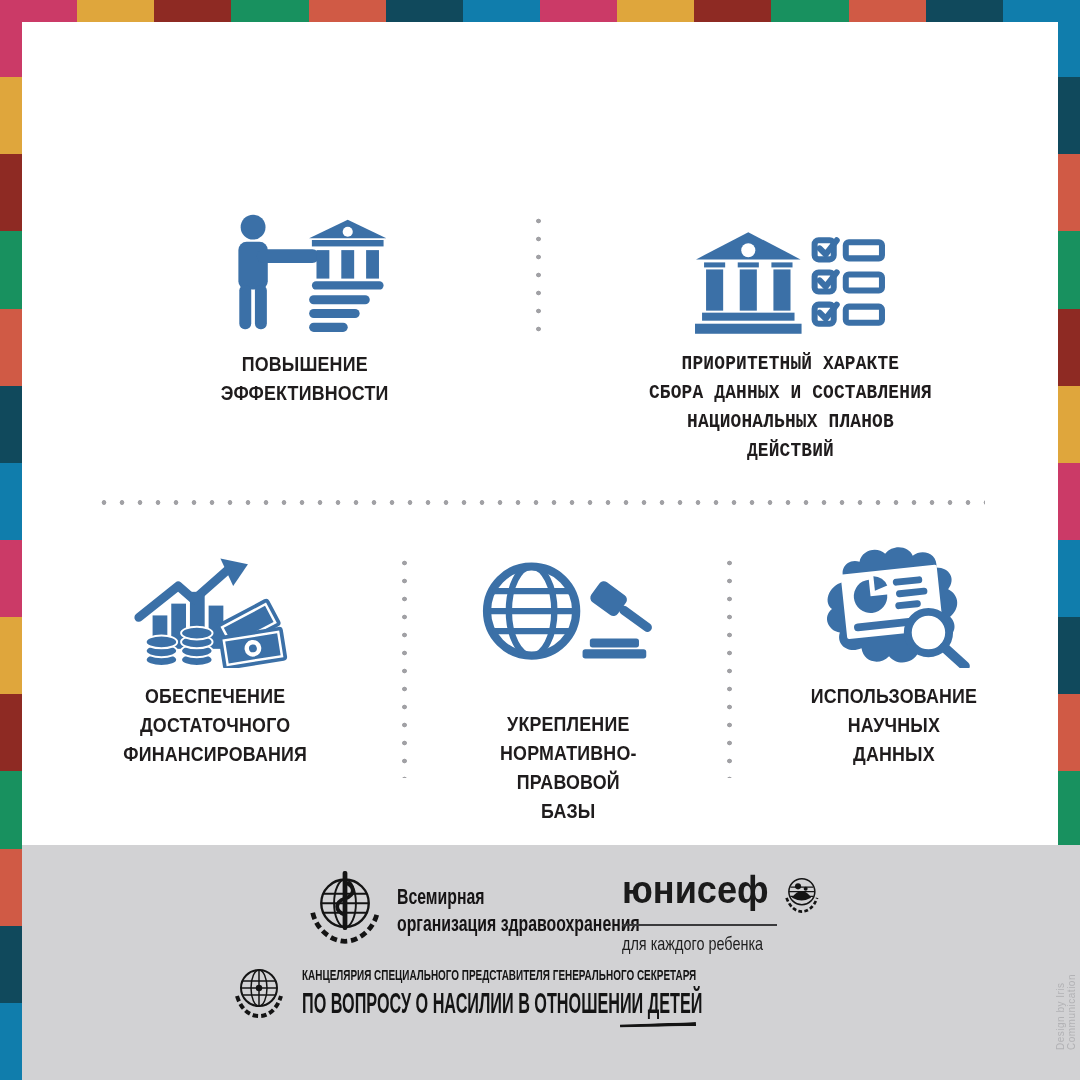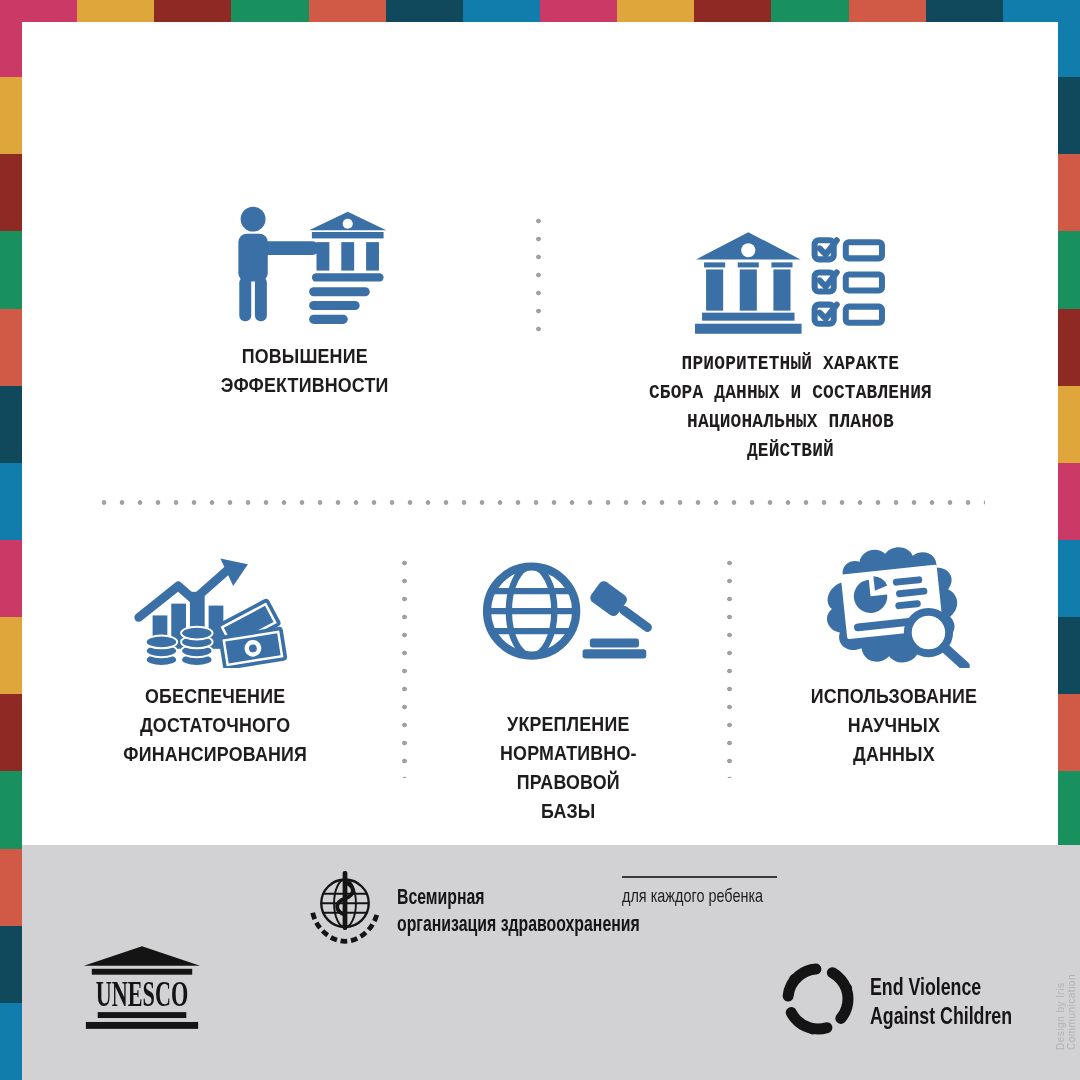--- a/index.html
+++ b/index.html
@@ -14,21 +14,21 @@
   #b-right{right:0;top:0;width:22px;height:1080px;flex-direction:column;}
   
   .title{position:absolute;top:86px;left:0;width:1080px;text-align:center;}
   .title span{display:inline-block;font-size:66px;font-weight:bold;letter-spacing:0px;
               transform:scaleX(.80);transform-origin:center;color:#161415;white-space:nowrap;}
   
   .item{position:absolute;display:flex;flex-direction:column;align-items:center;}
   .icon-box{display:flex;align-items:flex-end;justify-content:center;}
   .item .label{margin-top:14px;font-size:21px;font-weight:bold;line-height:1.38;text-align:center;
                transform:scaleX(.85);transform-origin:center top;color:var(--text);letter-spacing:.2px;white-space:nowrap;}
-  #item-0{left:140px;top:202px;width:330px;} #item-0 .icon-box{height:126px;}
+  #item-0{left:140px;top:210px;width:330px;} #item-0 .icon-box{height:126px;}
   #item-1{left:590px;top:210px;width:400px;font-family:Liberation Mono, monospace;} #item-1 .icon-box{height:126px;}
   #item-2{left:65px;top:548px;width:300px;}
   #item-3{left:423px;top:548px;width:290px;gap:28px;}
   #item-4{left:746px;top:548px;width:296px;}
   #item-2 .icon-box,#item-3 .icon-box,#item-4 .icon-box{height:120px;}
   
   .vdots{position:absolute;width:5px;background-image:radial-gradient(circle,var(--dots) 2px,rgba(0,0,0,0) 2.7px);
          background-size:5px 18px;background-repeat:repeat-y;background-position:center top;}
   .hdots{position:absolute;height:5px;background-image:radial-gradient(circle,var(--dots) 2px,rgba(0,0,0,0) 2.7px);
          background-size:18px 5px;background-repeat:repeat-x;background-position:left center;}
@@ -307,46 +307,48 @@
         </g>
         <rect x="39.5" y="0" width="5" height="62" rx="2" fill="#141414"></rect>
       </svg>
       <div class="who-text">
         <div>Всемирная</div>
         <div>организация здравоохранения</div>
       </div>
     </div>
 
     <div class="blk unicef">
+      <div class="unicef-top">
+        <span class="unicef-word">юнисеф</span>
+        <svg width="50" height="46" viewBox="0 0 52 50">
+          <circle cx="26" cy="22" r="17" fill="none" stroke="#141414" stroke-width="2"></circle>
+          <path d="M11,16 H41 M9,22 H43 M11,28 H41" stroke="#141414" stroke-width="1.6"></path>
+          <circle cx="21" cy="15" r="4" fill="#141414"></circle>
+          <circle cx="31" cy="18" r="2.6" fill="#141414"></circle>
+          <path d="M13,30 q8,-12 17,-8 q6,3 8,8 q-12,7 -25,0 z" fill="#141414"></path>
+          <path d="M6,30 C10,42 18,48 26,48 C34,48 42,42 46,30" fill="none" stroke="#141414" stroke-width="3.5" stroke-dasharray="5 3"></path>
+        </svg>
+      </div>
       <div class="unicef-rule"></div>
       <div class="unicef-tag">для каждого ребенка</div>
     </div>
 
-    <div class="blk unesco">
-      <svg width="128" height="85" viewBox="0 0 130 86">
-        <path d="M65,1 L6,21 H124 Z" fill="#141414"></path>
-        <rect x="14" y="24" width="102" height="6" fill="#141414"></rect>
-        <g transform="scale(1,1.22)">
-          <text x="65" y="51" text-anchor="middle" font-family="'Liberation Serif','DejaVu Serif',serif" font-size="30" font-weight="bold" fill="#141414" textLength="94" lengthAdjust="spacingAndGlyphs">UNESCO</text>
-        </g>
-        <rect x="20" y="68" width="90" height="6" fill="#141414"></rect>
-        <rect x="8" y="78" width="114" height="7" fill="#141414"></rect>
-      </svg>
-    </div>
-
-
-    <div class="blk evac">
-      <svg width="80" height="80" viewBox="0 0 80 80">
-        <circle cx="40" cy="40" r="30" fill="none" stroke="#141414" stroke-width="11" stroke-dasharray="42 17" stroke-linecap="round" transform="rotate(-40 40 40)"></circle>
-        <circle cx="34.6" cy="70.5" r="5" fill="#141414"></circle>
-        <circle cx="16.3" cy="20.1" r="5" fill="#141414"></circle>
-        <circle cx="69.1" cy="29.4" r="5" fill="#141414"></circle>
-      </svg>
-      <div class="evac-text">
-        <div>End Violence</div>
-        <div>Against Children</div>
+
+    <div class="blk srsg">
+      <svg width="58" height="56" viewBox="0 0 58 54">
+        <circle cx="29" cy="24" r="18" fill="none" stroke="#141414" stroke-width="2"></circle>
+        <ellipse cx="29" cy="24" rx="8" ry="18" fill="none" stroke="#141414" stroke-width="1.5"></ellipse>
+        <path d="M13,17 H45 M11,24 H47 M13,31 H45 M29,6 V42" stroke="#141414" stroke-width="1.5"></path>
+        <circle cx="29" cy="24" r="3.2" fill="#141414"></circle>
+        <path d="M7,32 C11,45 19,52 29,52 C39,52 47,45 51,32" fill="none" stroke="#141414" stroke-width="4" stroke-dasharray="5.5 3"></path>
+      </svg>
+      <div class="srsg-text">
+        <div class="srsg-l1">КАНЦЕЛЯРИЯ СПЕЦИАЛЬНОГО ПРЕДСТАВИТЕЛЯ ГЕНЕРАЛЬНОГО СЕКРЕТАРЯ</div>
+        <div class="srsg-l2">ПО ВОПРОСУ О НАСИЛИИ В ОТНОШЕНИИ ДЕТЕЙ</div>
+        <div class="srsg-swoosh"></div>
       </div>
     </div>
 
+
     <div class="credit">Design by Iris Communication</div>
   </div>
 
 </div>
 
 </body></html>

